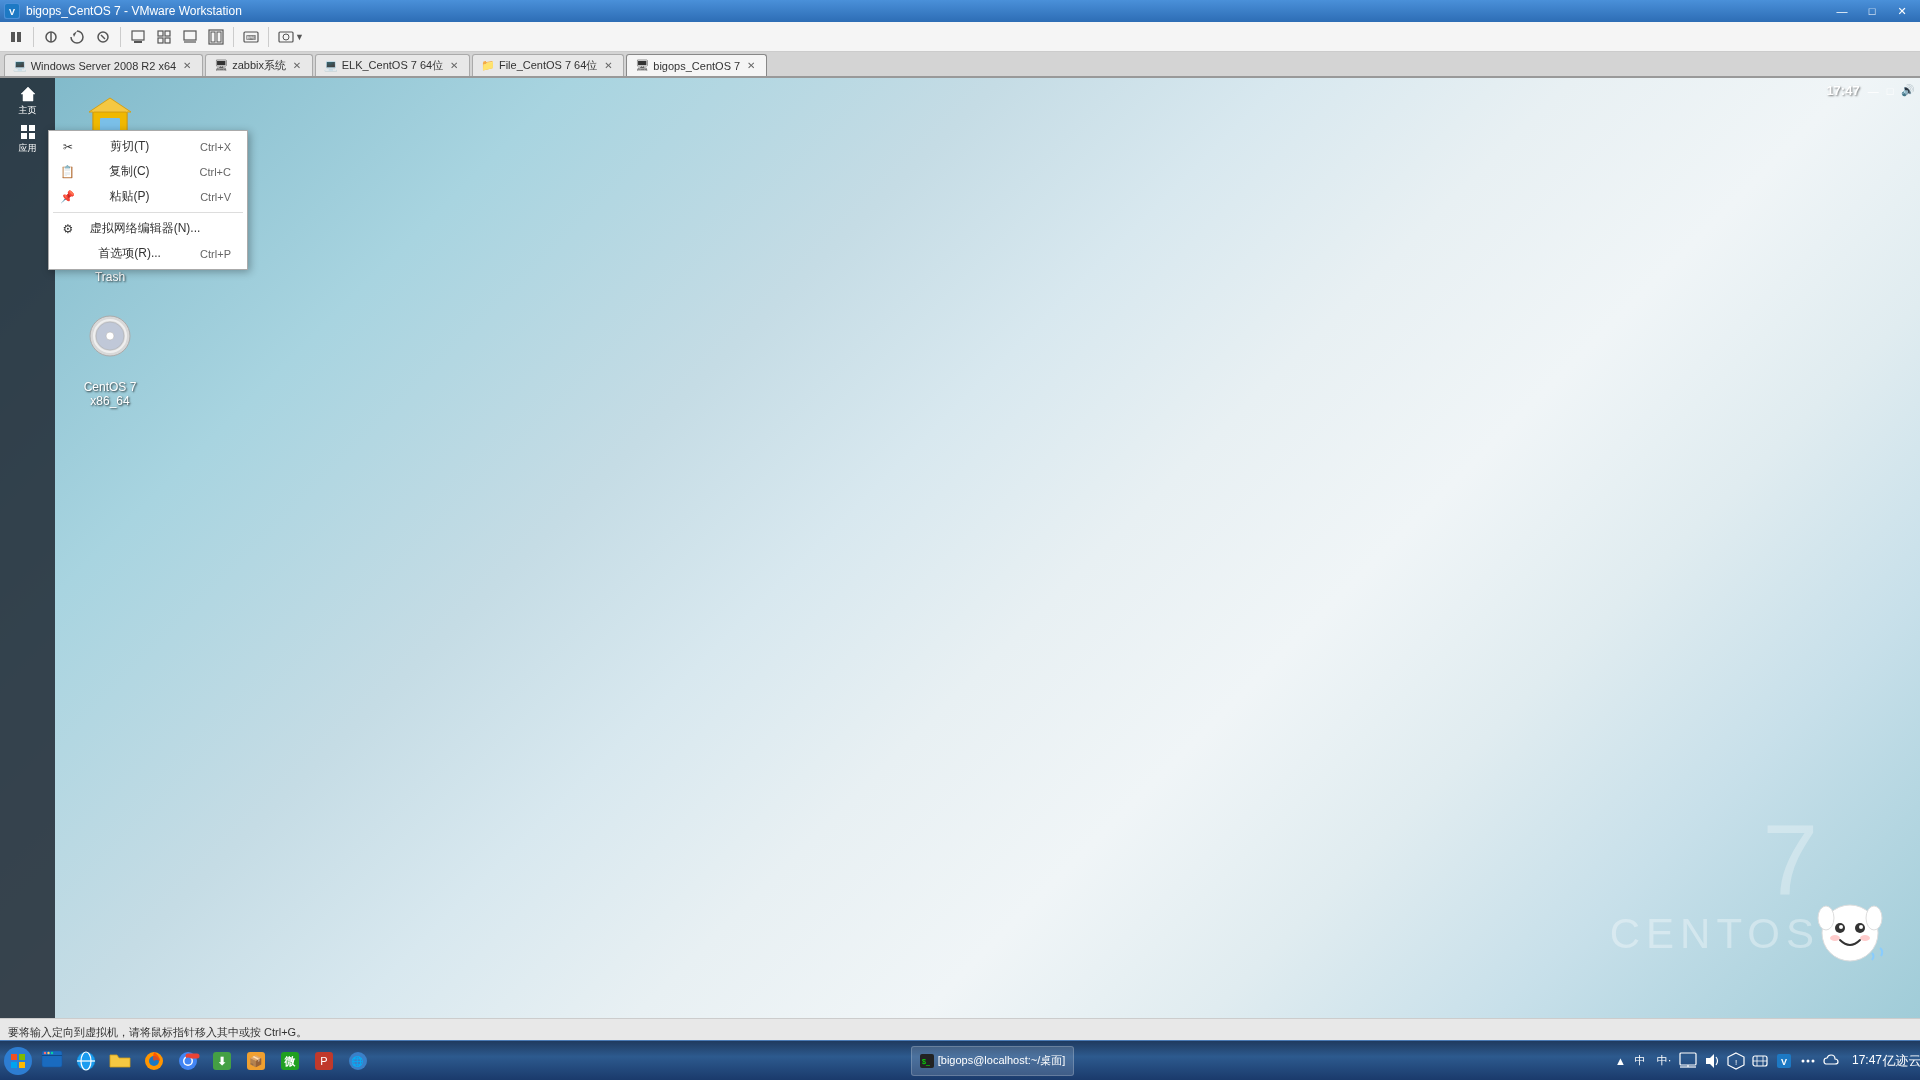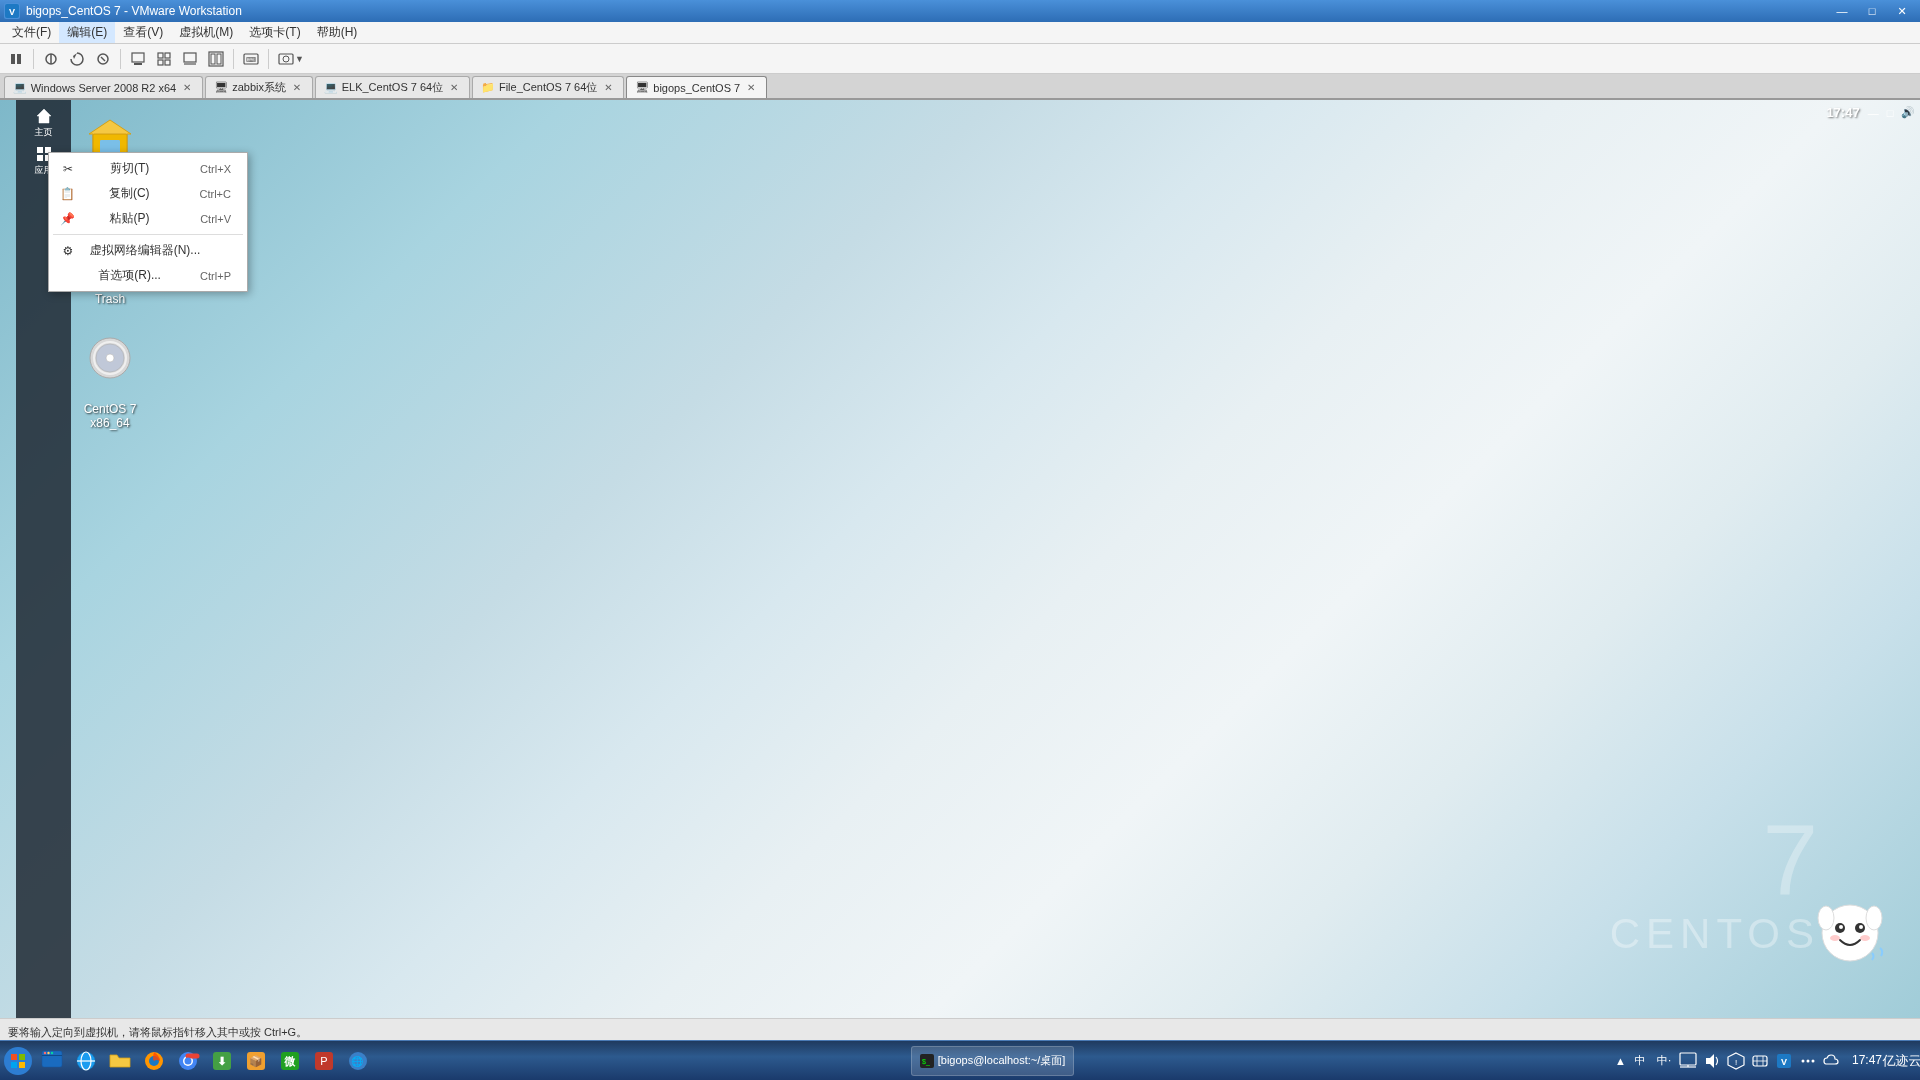--- a/index.html
+++ b/index.html
@@ -55,21 +55,21 @@
 
     
     #vm-desktop {
       position: absolute; top: 0; left: 0; right: 0; bottom: 0;
       background: linear-gradient(135deg, #7eb8c9 0%, #a8d4e0 20%, #c5dce5 35%, #d8e8ef 45%, #e8f0f3 55%, #f0f5f7 65%, #e0ecf0 75%, #c8e0ea 85%, #a0ccd8 100%);
       display: flex; flex-direction: column;
     }
 
     
     #sidebar {
-      position: absolute; top: 0; left: 16px; width: 55px; height: 100%;
+      position: absolute; top: 0; left: 0; width: 55px; height: 100%;
       background: rgba(30,40,50,0.85); display: flex; flex-direction: column;
       align-items: center; padding-top: 5px; gap: 2px;
     }
     .sidebar-btn {
       width: 48px; height: 36px; display: flex; align-items: center; justify-content: center;
       color: white; font-size: 11px; cursor: pointer; border-radius: 4px;
     }
 
     
     #desktop-icons {
@@ -173,28 +173,20 @@
       </div>
       <span>bigops_CentOS 7 - VMware Workstation</span>
     </div>
     <div id="window-controls">
       <button class="win-btn">—</button>
       <button class="win-btn">□</button>
       <button class="win-btn" id="close-btn">✕</button>
     </div>
   </div>
 
-  <div id="menu-bar">
-    <div class="menu-item">文件(F)</div>
-    <div class="menu-item active">编辑(E)</div>
-    <div class="menu-item">查看(V)</div>
-    <div class="menu-item">虚拟机(M)</div>
-    <div class="menu-item">选项卡(T)</div>
-    <div class="menu-item">帮助(H)</div>
-  </div>
 
   <div id="toolbar">
     <button class="toolbar-btn">
       <svg width="16" height="16" viewBox="0 0 16 16">
           <rect x="3" y="3" width="4" height="10" fill="#555"></rect>
           <rect x="9" y="3" width="4" height="10" fill="#555"></rect>
         </svg>
     </button>
     <div class="toolbar-separator"></div>
     <button class="toolbar-btn">

